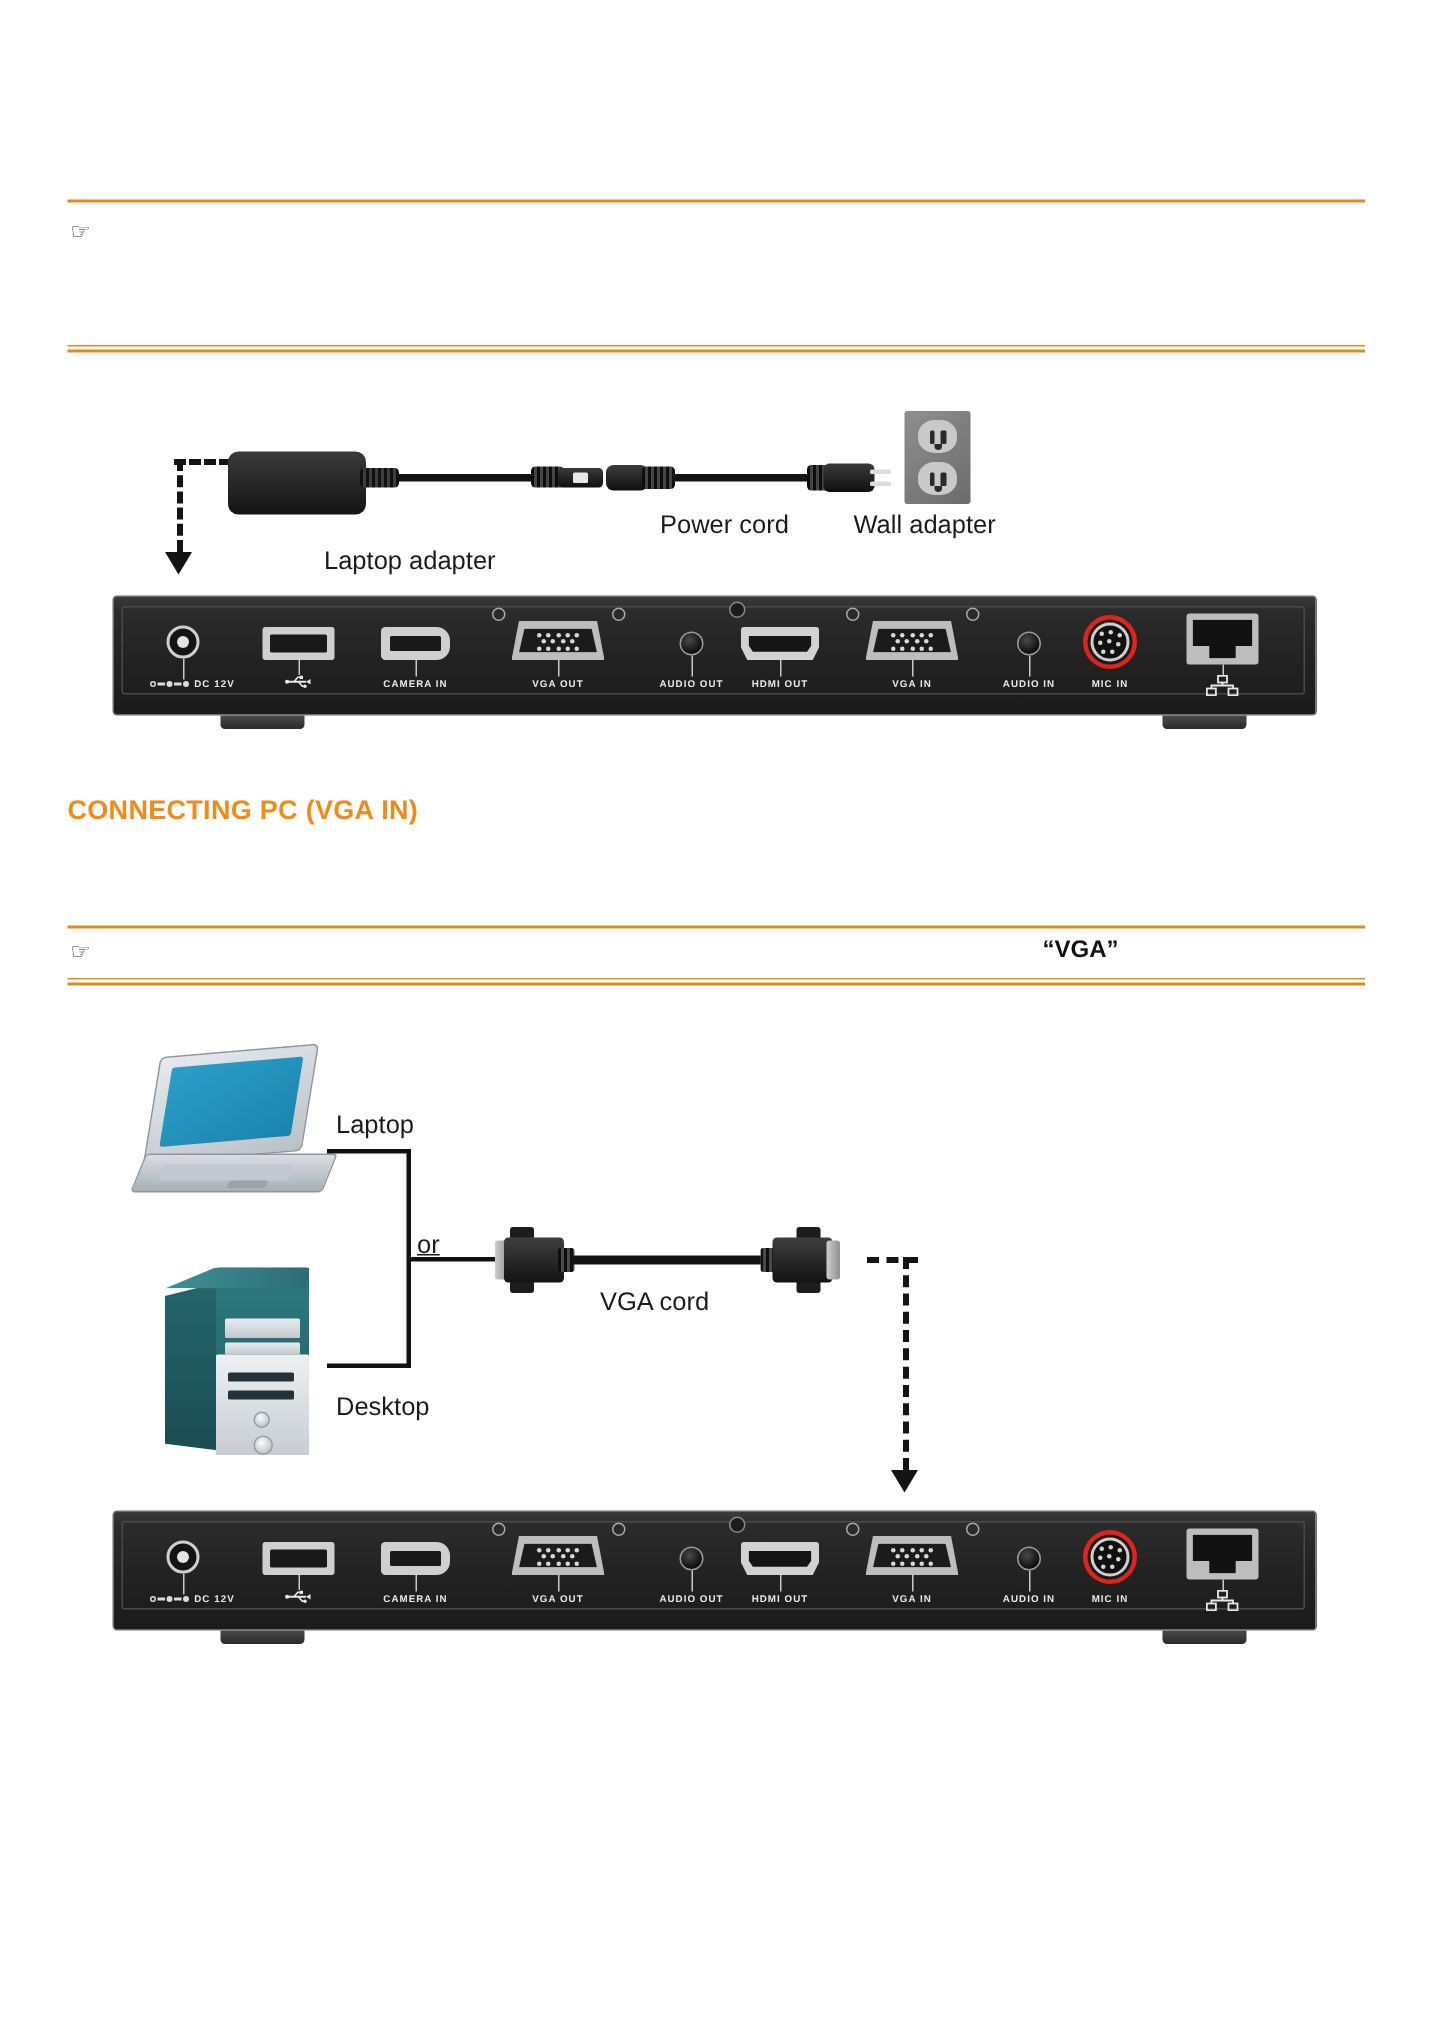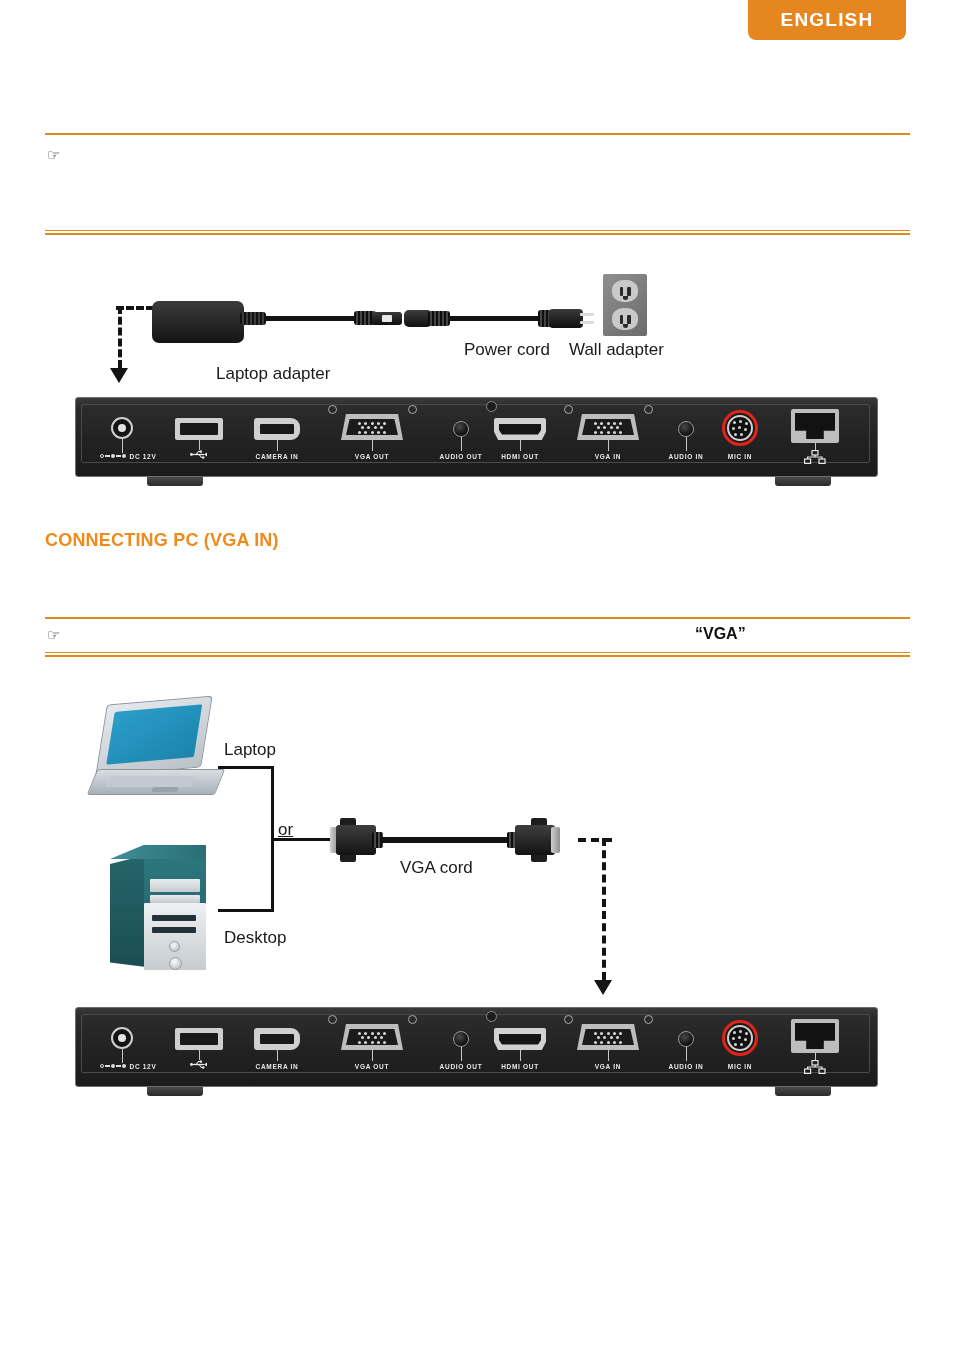--- a/index.html
+++ b/index.html
@@ -307,23 +307,20 @@
   .footer-page{
     position:absolute;left:0;top:18px;width:954px;text-align:center;
     font-size:17px;color:#2b2b2b;
   }
 </style>
 </head>
 <body>
 
 <div class="page">
 
-  <div class="lang-tab">
-    <span>ENGLISH</span>
-  </div>
 
 
   <div class="note-box" id="note-power">
     <div class="note-rule-top"></div>
     <div class="note-hand">☞</div>
     <div class="note-text" style="left:40px;"></div>
     <div class="note-rule-bottom2"></div>
     <div class="note-rule-bottom"></div>
   </div>
 
@@ -353,21 +350,21 @@
           <i></i>
           <i></i>
         </div>
       <div class="outlet-socket">
           <i></i>
           <i></i>
         </div>
     </div>
 
     <div class="diagram-label" style="left:216px;top:364px;">Laptop adapter</div>
-    <div class="diagram-label" style="left:464px;top:340px;">Power cord</div>
+    <div class="diagram-label" style="left:440px;top:340px;">Power cord</div>
     <div class="diagram-label" style="left:569px;top:340px;">Wall adapter</div>
   </div>
 
   <div class="device-panel" id="panel-1">
     <div class="panel-body"></div>
     <div class="panel-inner"></div>
     <div class="panel-foot left"></div>
     <div class="panel-foot right"></div>
     <div class="panel-screw" style="left:411px;top:4px;"></div>
 

